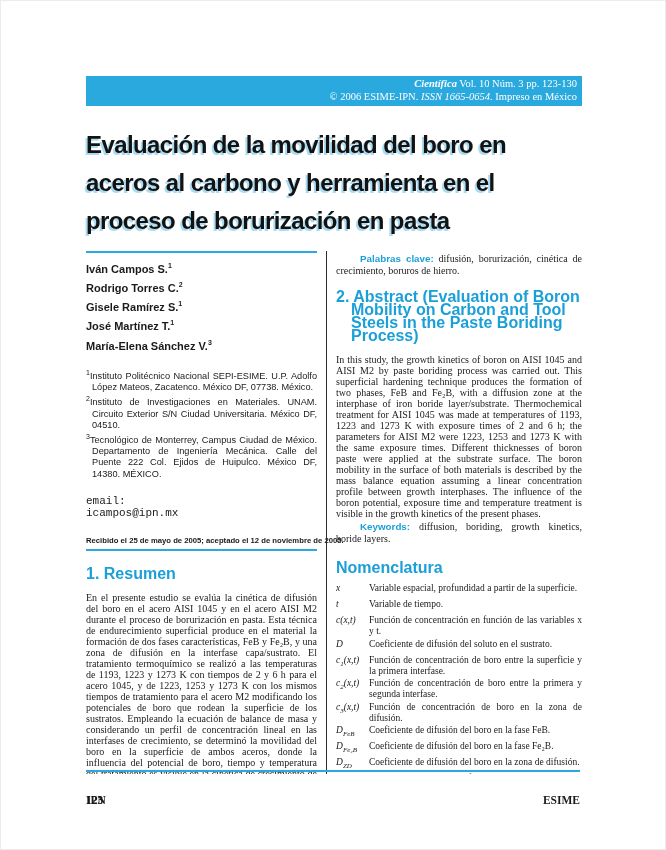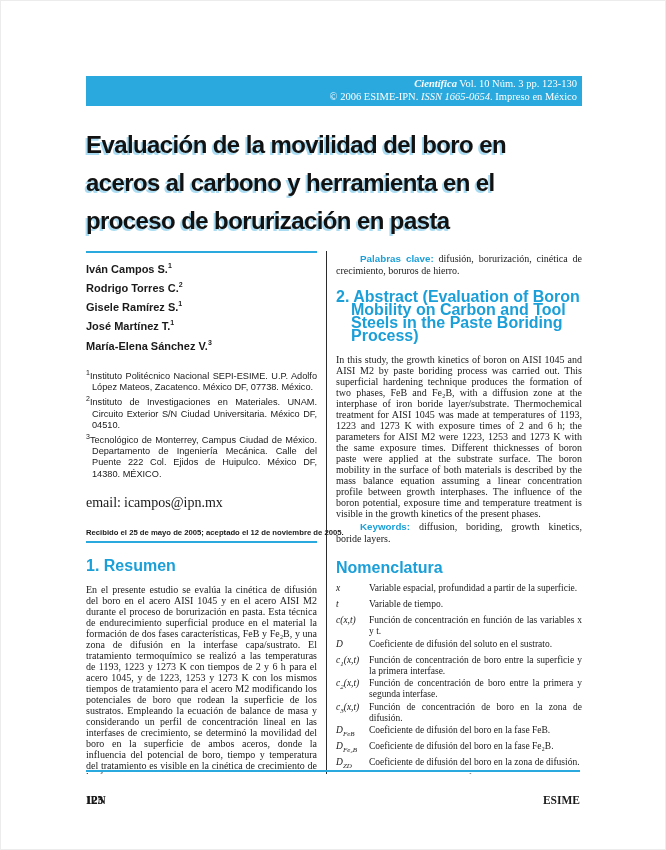--- a/index.html
+++ b/index.html
@@ -63,23 +63,24 @@
   .affiliations {
     margin-top:13px;
     font-family:"Liberation Sans", sans-serif;
     font-size:9.2px;
     line-height:11.2px;
     text-align:justify;
   }
   .affiliations p { margin:0; padding-left:6px; text-indent:-6px; }
   .email-line {
     margin-top:15px;
-    font-family:Liberation Serif, serif;
-    font-size:14px;
+    font-family:Liberation Mono, monospace;
+    font-size:11px;
     display:flex;
+    flex-direction:column;
   }
   .email-line .email-label { width:38px; }
   .received {
     margin-top:17px;
     font-family:"Liberation Sans", sans-serif;
     font-weight:bold;
     font-size:7.7px;
     white-space:nowrap;
     border-bottom:2px solid #29a9de;
     padding-bottom:4px;

